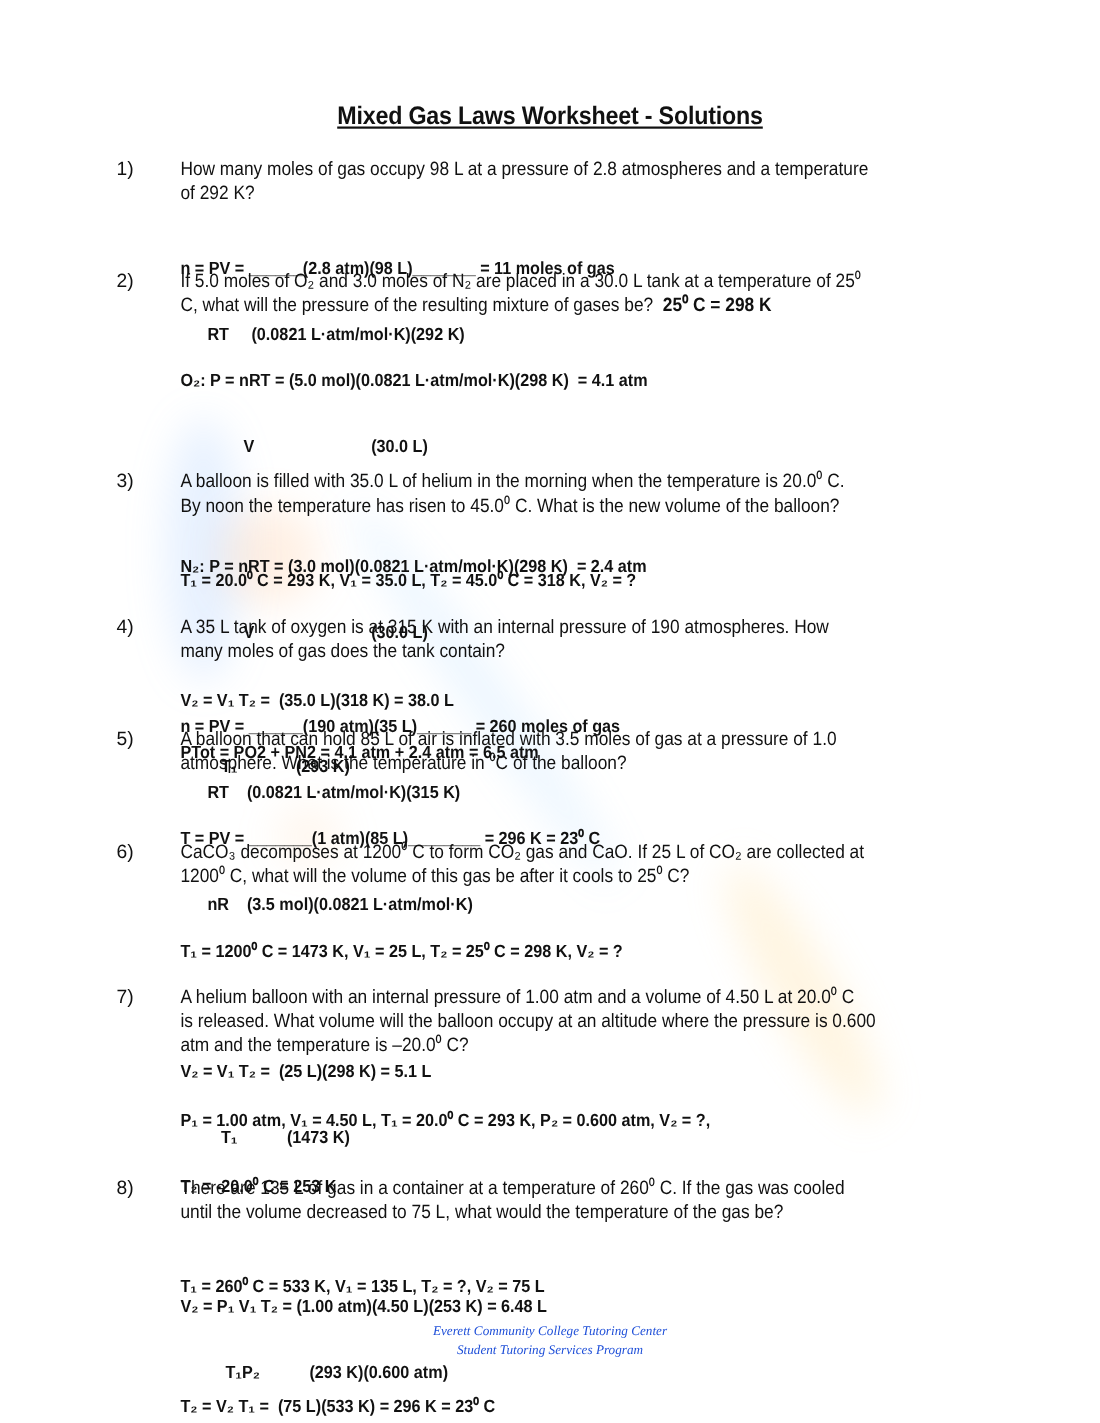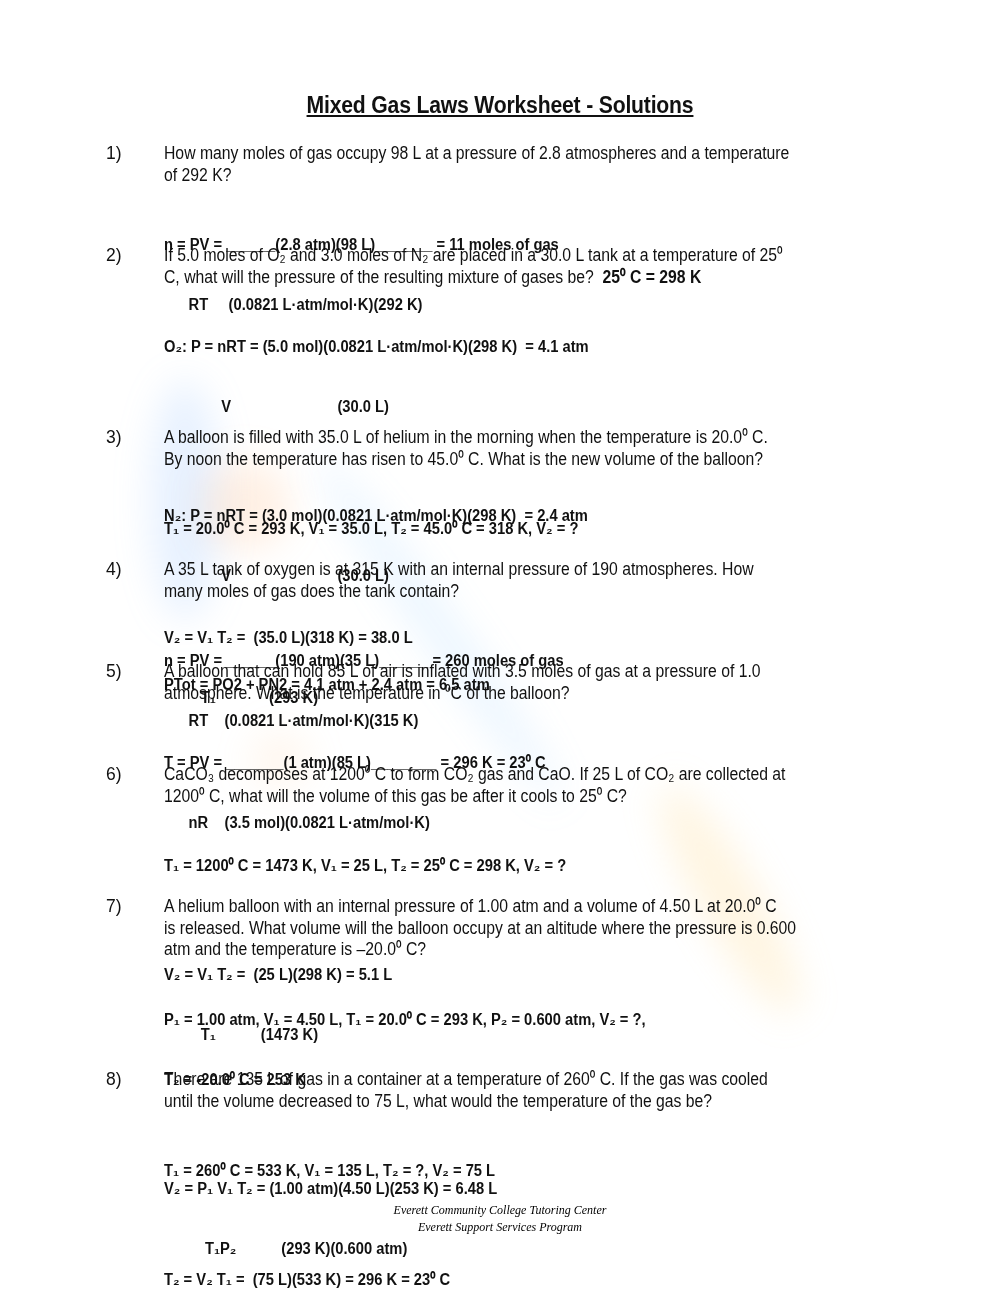--- a/index.html
+++ b/index.html
@@ -13,21 +13,21 @@
   .wm5 { left:250px; top:730px; width:60px; height:60px; background:rgba(255,200,150,0.15); }
 
   .title { position:absolute; left:0; right:0; top:92px; text-align:center;
            font-size:23px; font-weight:bold; text-decoration:underline; letter-spacing:-0.2px; transform:scaleX(0.92); }
   .prob { position:absolute; left:106px; width:800px; }
   .num { position:absolute; left:0; top:0; font-size:17.5px; }
   .q { margin-left:58px; font-size:17.5px; line-height:21.5px; transform-origin:left top; transform:scaleX(0.9); width:820px; }
   .ans { margin-left:58px; font-size:16px; font-weight:bold; line-height:20px; white-space:pre; transform-origin:left top; transform:scaleX(0.92); }
   .gap { height:9px; }
   .footer { position:absolute; left:0; right:0; top:1202px; text-align:center;
-            font-family:"Liberation Serif","DejaVu Serif", serif; font-style:italic; font-size:12px; line-height:17px; color:#000000; }
+            font-family:"Liberation Serif","DejaVu Serif", serif; font-style:italic; font-size:12px; line-height:17px; color:#1d4ed8; }
 </style>
 </head>
 <body>
 
 <div class="wm wm1"></div>
 <div class="wm wm2"></div>
 <div class="wm wm3"></div>
 <div class="wm wm4"></div>
 <div class="wm wm5"></div>
 
@@ -147,14 +147,14 @@
   <div class="ans">
     <div>T₁ = 260⁰ C = 533 K, V₁ = 135 L, T₂ = ?, V₂ = 75 L</div>
     <div style="height:9px"></div>
     <div>T₂ = V₂ T₁ =  (75 L)(533 K) = 296 K = 23⁰ C</div>
     
   </div>
 </div>
 
 <div class="footer">
   <div>Everett Community College Tutoring Center</div>
-  <div>Everett Support Services Program</div>
+  <div>Student Tutoring Services Program</div>
 </div>
 
 </body></html>

